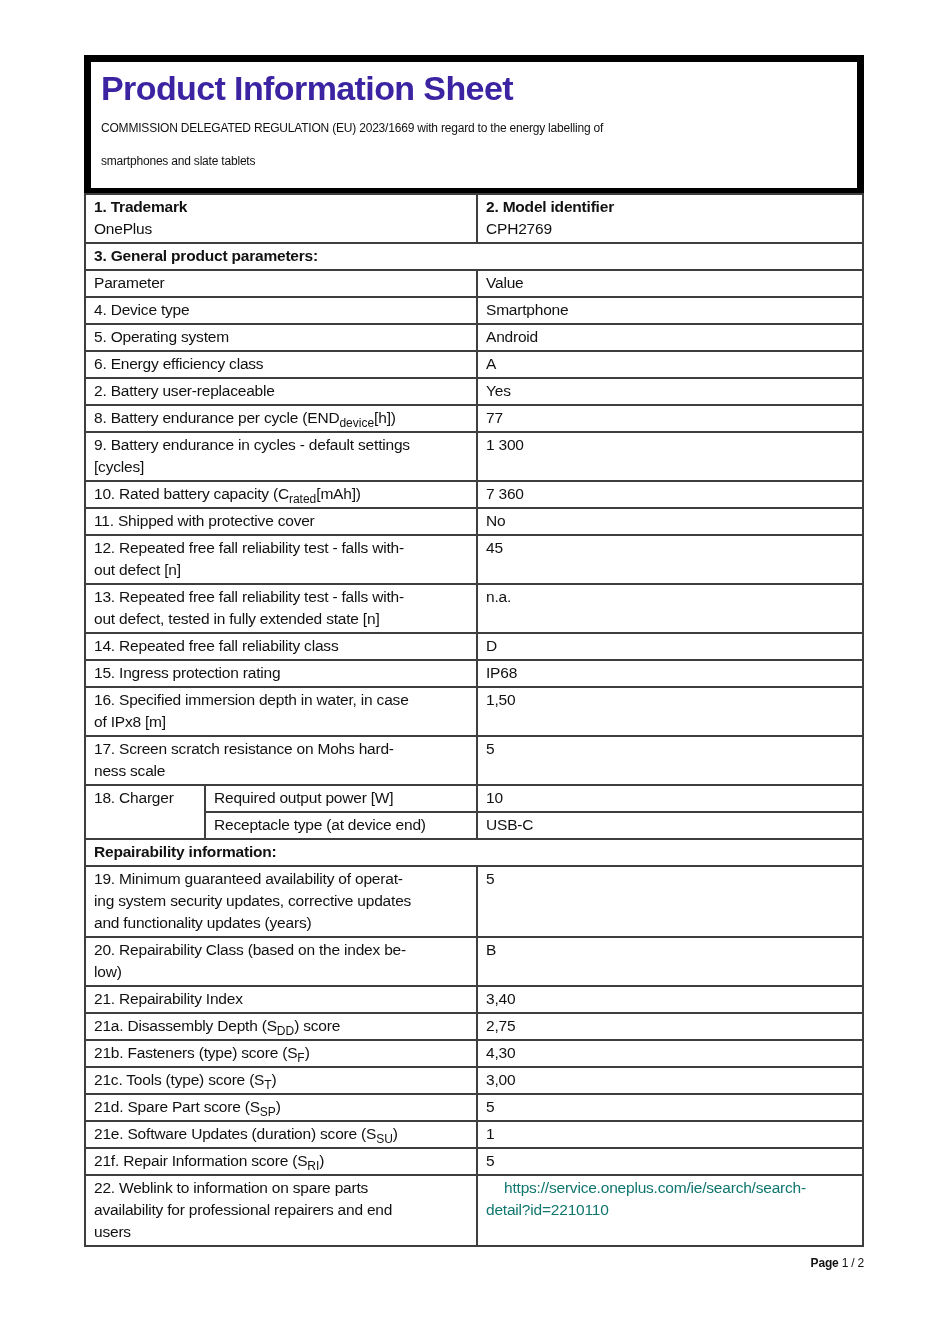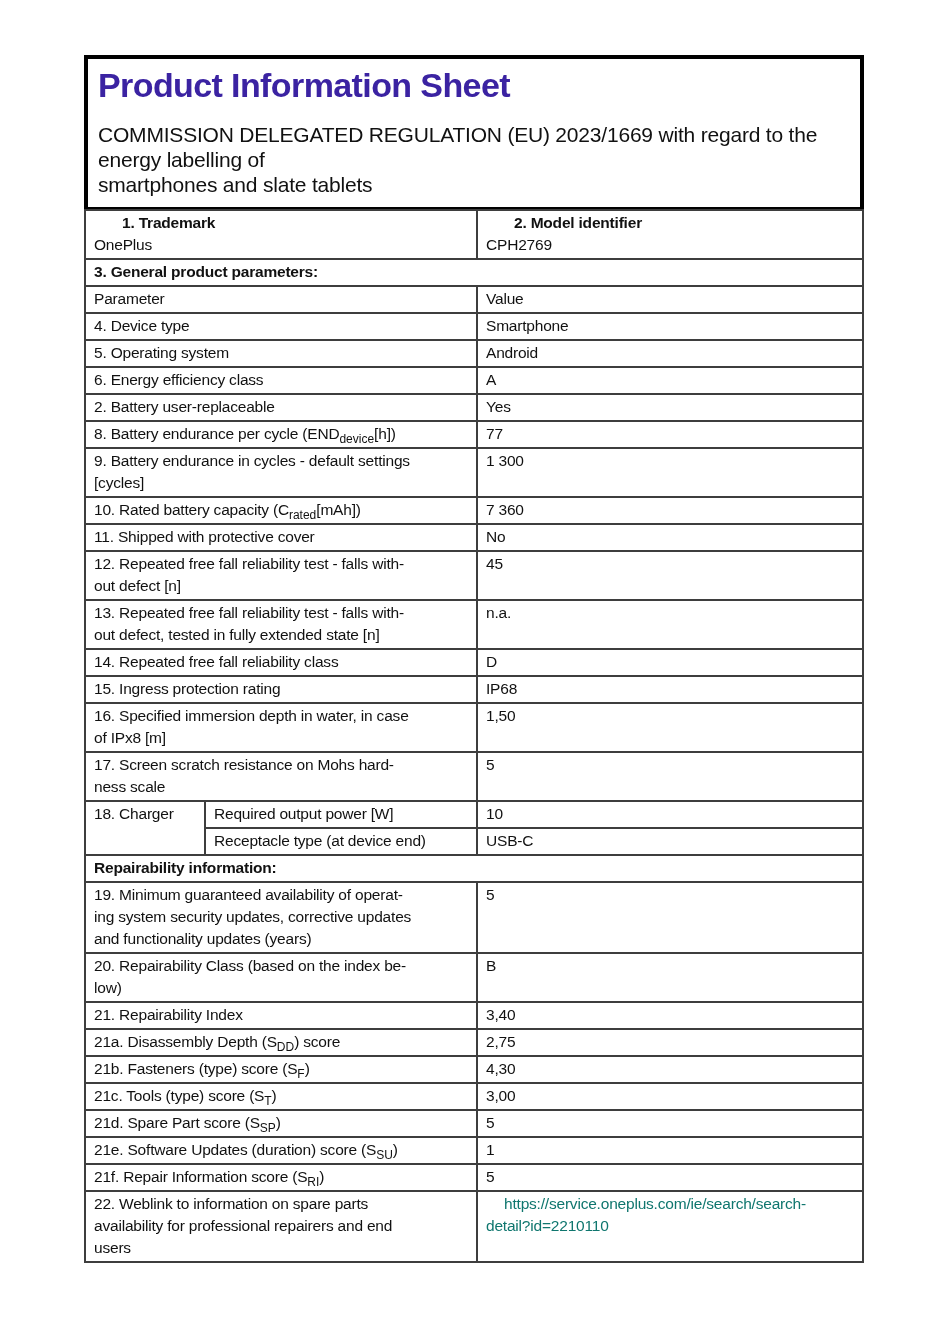--- a/index.html
+++ b/index.html
@@ -6,47 +6,47 @@
   html, body { margin: 0; padding: 0; }
   body {
     width: 948px; height: 1342px;
     background: #ffffff;
     font-family: "Liberation Sans", "DejaVu Sans", sans-serif;
     color: #111111;
     position: relative;
   }
   .sheet { position: absolute; left: 84px; top: 55px; width: 780px; }
 
-  .titlebox { border: 4px solid #000000; padding: 5px 10px 10px 10px; }
+  .titlebox { border: 7px solid #000000; padding: 5px 10px 10px 10px; }
   .title {
     color: #3b23a2;
     font-size: 34px; font-weight: bold;
     letter-spacing: -0.6px; line-height: 42px;
     margin: 0;
   }
   .subtitle {
-    font-size: 21px; line-height: 25px;
-    letter-spacing: -0.2px; margin-top: 16px;
+    font-size: 12px; line-height: 33px;
+    letter-spacing: -0.2px; margin-top: 3px;
   }
 
   table.pit {
     border-collapse: collapse; width: 100%;
     margin-top: -2px; table-layout: fixed;
     border: 2px solid #262626;
   }
   table.pit td {
     border: 2px solid #3e3e3e;
     font-size: 15.5px; line-height: 22px;
     letter-spacing: -0.2px;
     padding: 1px 8px 2px 8px;
     vertical-align: top;
     word-wrap: break-word;
   }
   td.section-cell { font-weight: bold; }
-  .bold { font-weight: bold; margin-left: 28px; }
+  .bold { font-weight: bold; }
   td.indent { padding-left: 28px; margin-left: 20px; }
   td.first-indent { text-indent: 18px; }
   sub { font-size: 12px; line-height: 0; letter-spacing: 0; }
   .weblink { color: #0f766e; text-decoration: none; }
 
   .footer {
     margin-top: 9px; text-align: right;
     font-size: 12px; letter-spacing: -0.2px; color: #111;
   }
   .footer .flabel { font-weight: bold; }
@@ -191,14 +191,18 @@
           <td colspan="2" class="indent">21f. Repair Information score (S<sub>RI</sub>)</td>
           <td>5</td>
         </tr>
         <tr>
           <td colspan="2">22. Weblink to information on spare parts<br>availability for professional repairers and end<br>users</td>
           <td class="first-indent"><span class="weblink">https://service.oneplus.com/ie/search/search-<br>detail?id=2210110</span></td>
         </tr>
       </tbody>
   </table>
 
+  <div class="footer">
+    <span class="flabel">Page</span>
+    <span>1 / 2</span>
+  </div>
 
 </div>
 
 </body></html>

